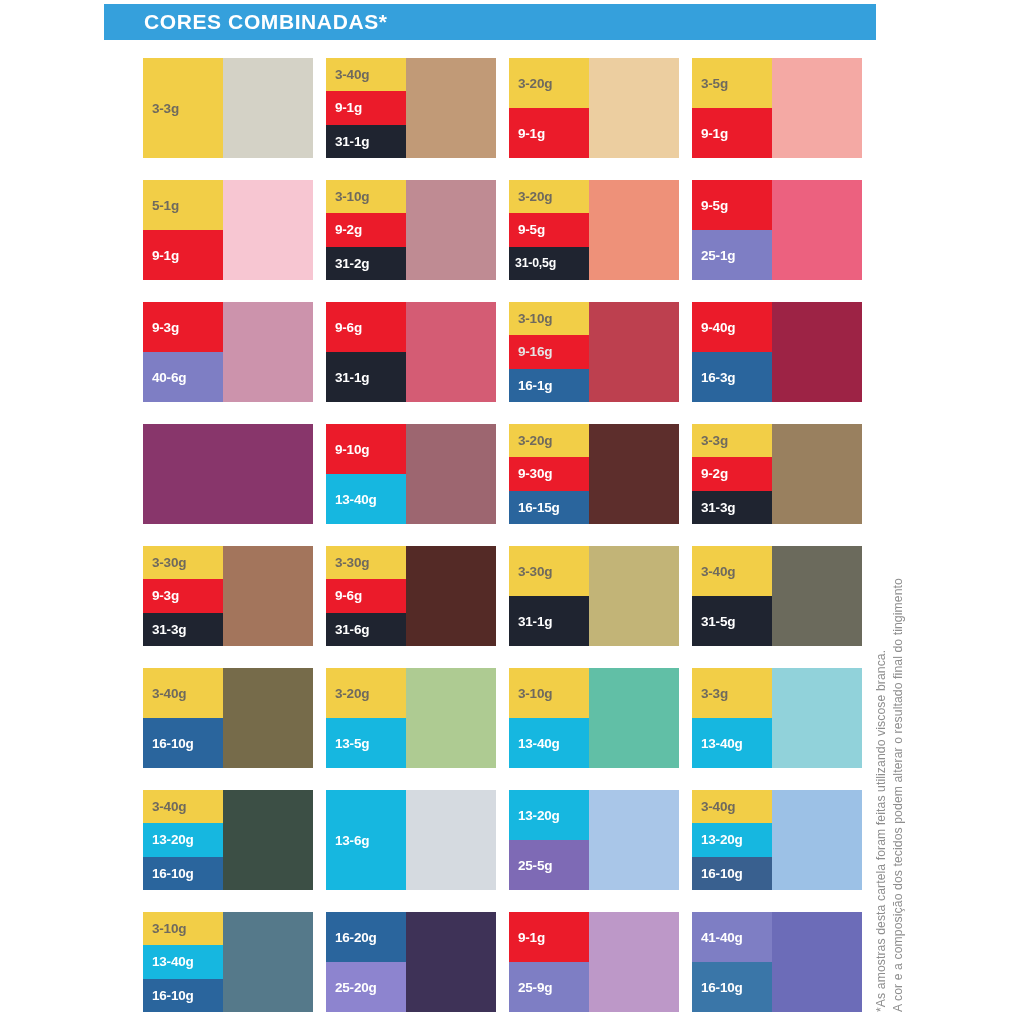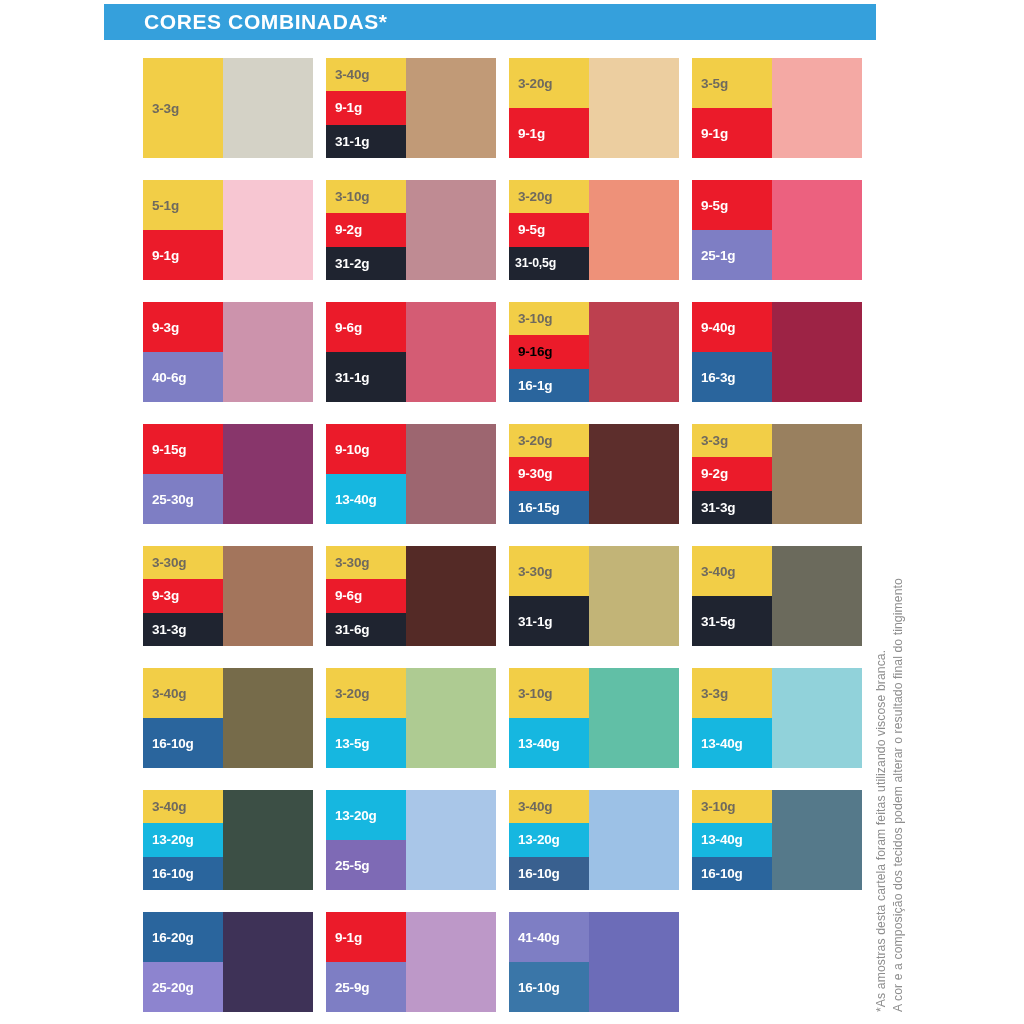--- a/index.html
+++ b/index.html
@@ -178,37 +178,33 @@
     <div class="card">
       <div class="card-left">
         <div class="band" style="background: rgb(235, 27, 42); color: rgb(255, 255, 255);">9-6g</div>
         <div class="band" style="background: rgb(31, 36, 48); color: rgb(255, 255, 255);">31-1g</div>
       </div>
       <div class="card-right" style="background: rgb(212, 92, 116);"></div>
     </div>
     <div class="card">
       <div class="card-left">
         <div class="band" style="background: rgb(242, 206, 71); color: rgb(111, 106, 94);">3-10g</div>
-        <div class="band" style="background: rgb(235, 27, 42); color: #000000;">9-16g</div>
+        <div class="band" style="background: rgb(235, 27, 42); color: #e5e5e5;">9-16g</div>
         <div class="band" style="background: rgb(42, 101, 157); color: rgb(255, 255, 255);">16-1g</div>
       </div>
       <div class="card-right" style="background: rgb(189, 64, 79);"></div>
     </div>
     <div class="card">
       <div class="card-left">
         <div class="band" style="background: rgb(235, 27, 42); color: rgb(255, 255, 255);">9-40g</div>
         <div class="band" style="background: rgb(42, 101, 157); color: rgb(255, 255, 255);">16-3g</div>
       </div>
       <div class="card-right" style="background: rgb(157, 35, 69);"></div>
     </div>
     <div class="card">
-      <div class="card-left">
-        <div class="band" style="background: rgb(235, 27, 42); color: rgb(255, 255, 255);">9-15g</div>
-        <div class="band" style="background: rgb(126, 126, 196); color: rgb(255, 255, 255);">25-30g</div>
-      </div>
       <div class="card-right" style="background: rgb(136, 54, 107);"></div>
     </div>
     <div class="card">
       <div class="card-left">
         <div class="band" style="background: rgb(235, 27, 42); color: rgb(255, 255, 255);">9-10g</div>
         <div class="band" style="background: rgb(22, 183, 224); color: rgb(255, 255, 255);">13-40g</div>
       </div>
       <div class="card-right" style="background: rgb(157, 102, 112);"></div>
     </div>
     <div class="card">
@@ -285,20 +281,26 @@
       </div>
       <div class="card-right" style="background: rgb(145, 210, 218);"></div>
     </div>
     <div class="card">
       <div class="card-left">
         <div class="band" style="background: rgb(242, 206, 71); color: rgb(111, 106, 94);">3-40g</div>
         <div class="band" style="background: rgb(22, 183, 224); color: rgb(255, 255, 255);">13-20g</div>
         <div class="band" style="background: rgb(42, 101, 157); color: rgb(255, 255, 255);">16-10g</div>
       </div>
       <div class="card-right" style="background: rgb(60, 79, 69);"></div>
+    </div>
+    <div class="card">
+      <div class="card-left">
+        <div class="band" style="background: rgb(22, 183, 224); color: rgb(255, 255, 255);">13-6g</div>
+      </div>
+      <div class="card-right" style="background: rgb(213, 218, 224);"></div>
     </div>
     <div class="card">
       <div class="card-left">
         <div class="band" style="background: rgb(22, 183, 224); color: rgb(255, 255, 255);">13-20g</div>
         <div class="band" style="background: rgb(126, 106, 181); color: rgb(255, 255, 255); text-align: center;">25-5g</div>
       </div>
       <div class="card-right" style="background: rgb(169, 198, 232);"></div>
     </div>
     <div class="card">
       <div class="card-left">

